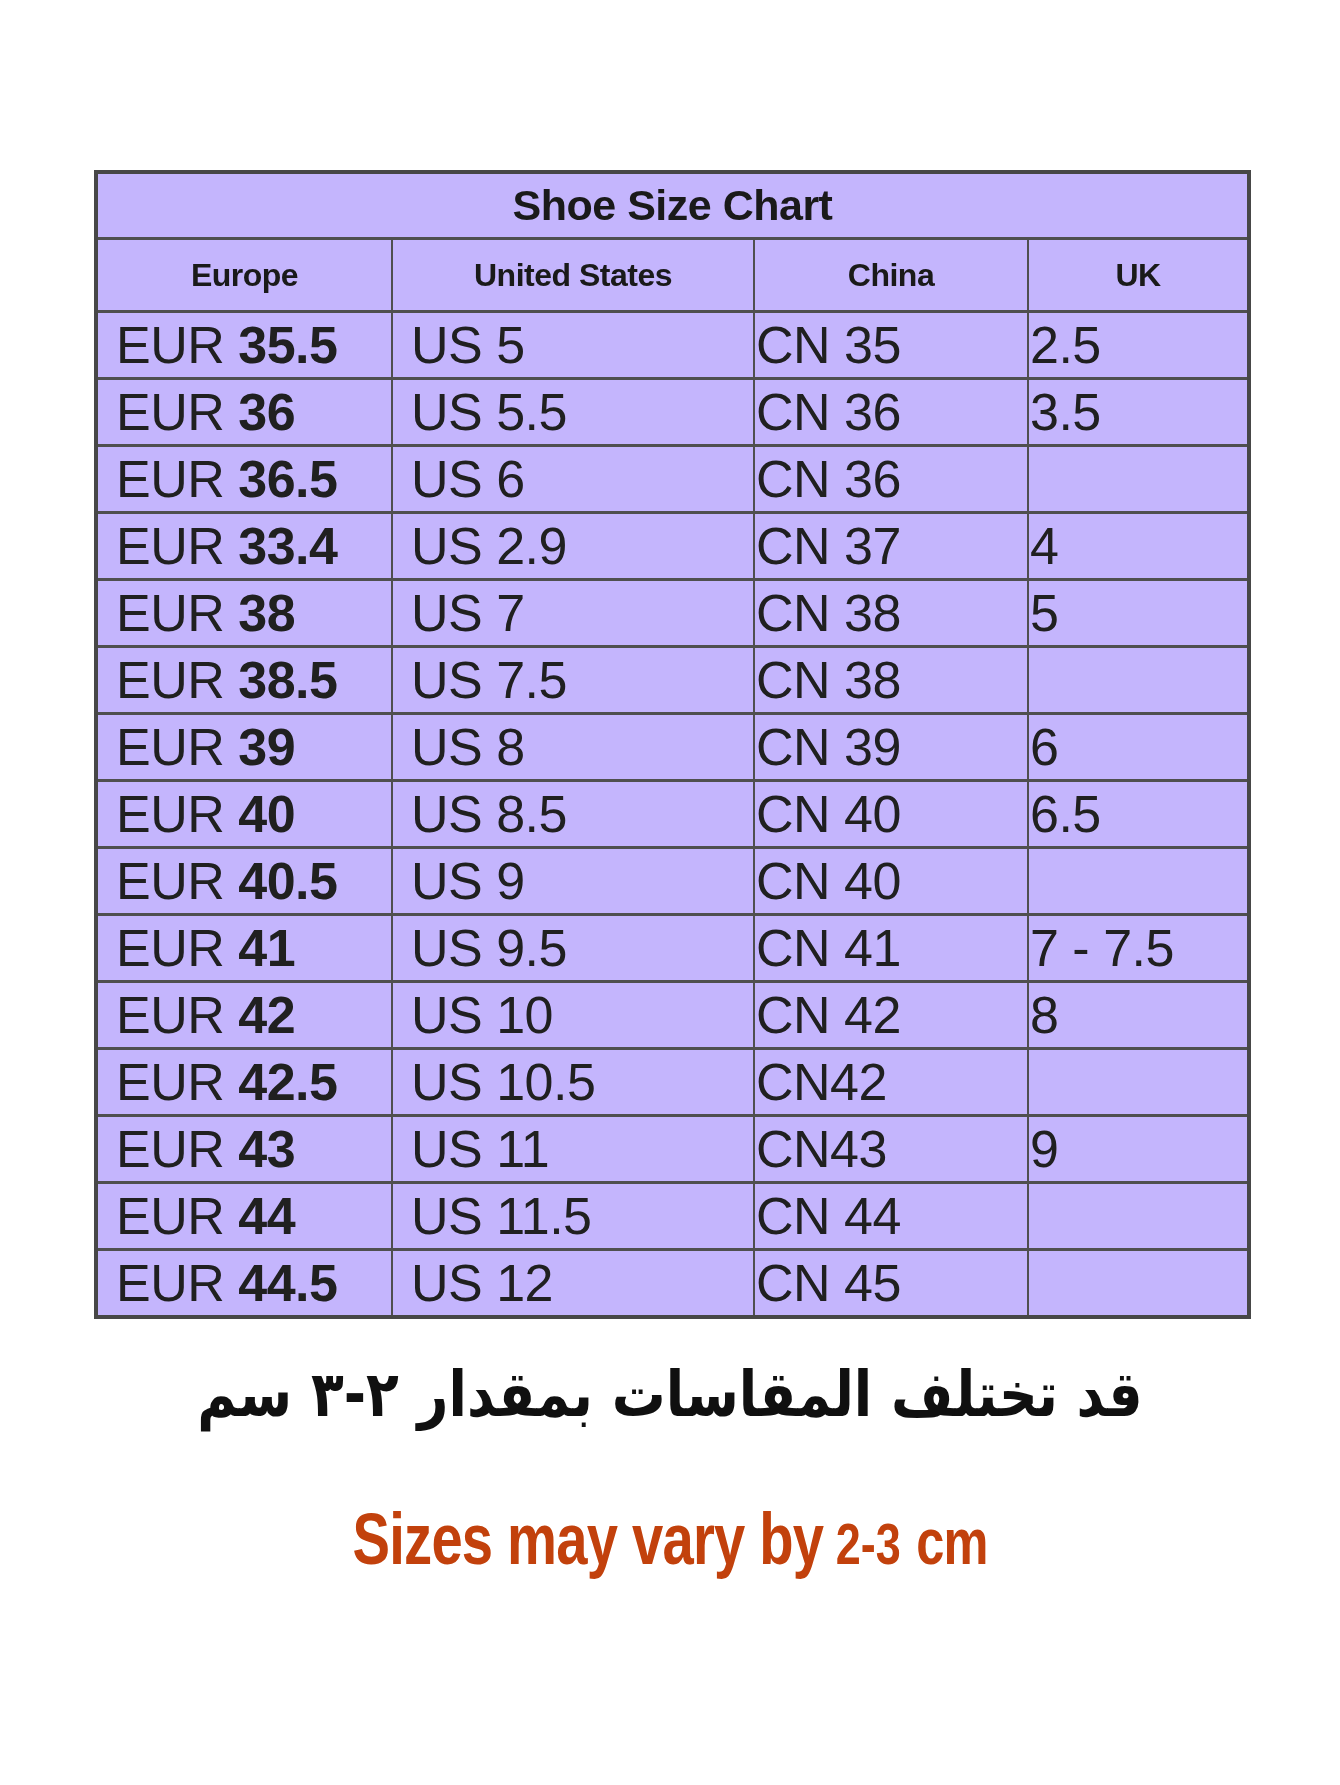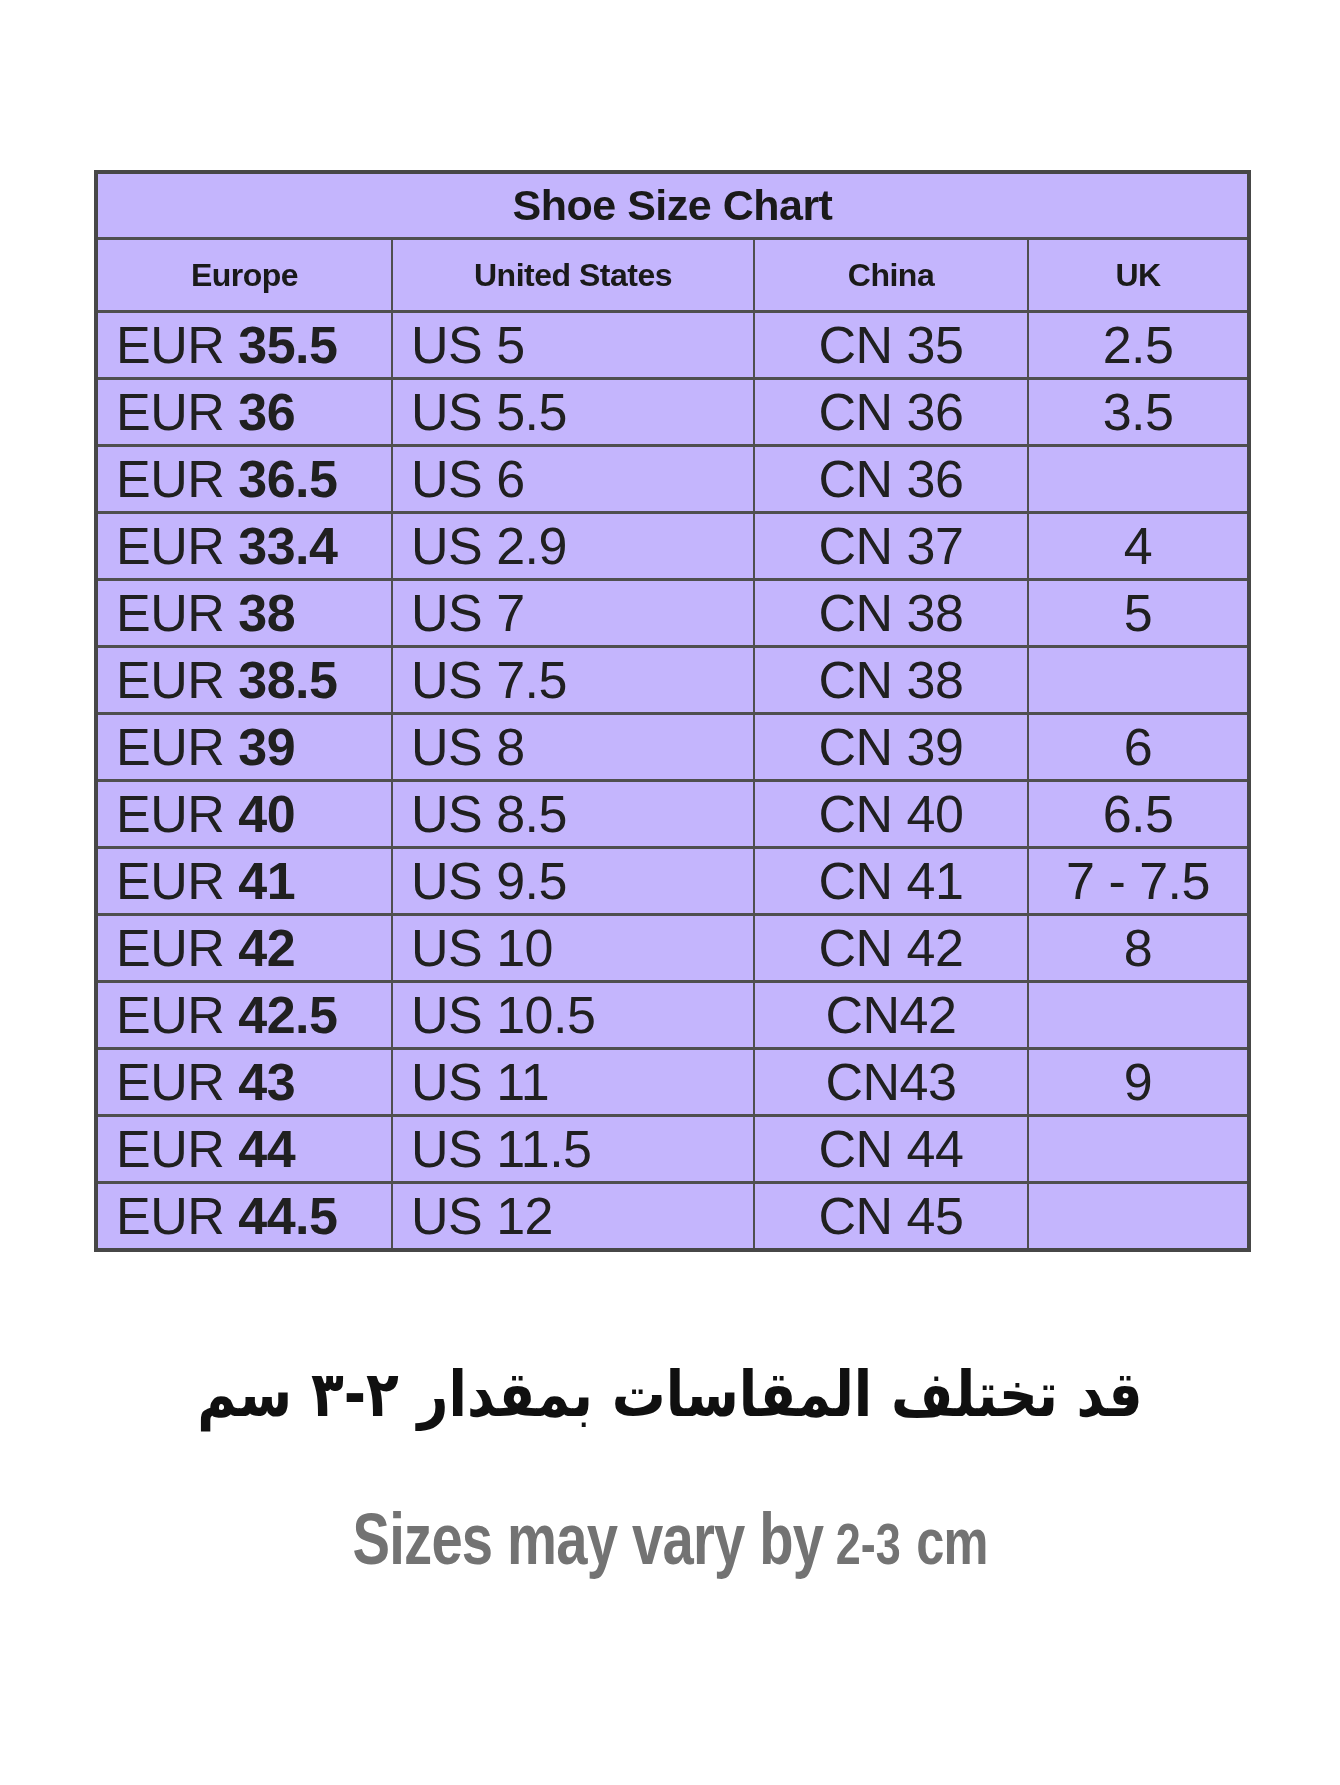--- a/index.html
+++ b/index.html
@@ -42,42 +42,42 @@
     letter-spacing: -0.5px;
   }
   tbody td {
     height: 62px;
     font-size: 52px;
     letter-spacing: -0.5px;
     vertical-align: middle;
     color: #202020;
   }
   td.c-eur, td.c-us { text-align: left; padding-left: 18px; }
-  td.c-cn, td.c-uk { text-align: center; }
+  td.c-cn, td.c-uk { }
   .bold { font-weight: bold; }
 
   .note-ar {
     position: absolute;
     top: 1362px; left: 0; width: 100%;
     text-align: center;
     direction: rtl;
     font-family: "DejaVu Sans", sans-serif;
     font-weight: bold;
     font-size: 56px;
     color: #101010;
     transform: scale(0.96, 1.12);
     transform-origin: 50% 50%;
   }
   .note-en {
     position: absolute;
     top: 1498px; left: 0; width: 100%;
     text-align: center;
     font-weight: bold;
     font-size: 72px;
-    color: #737373;
+    color: #c2410c;
     white-space: nowrap;
   }
   .en-inner {
     display: inline-block;
     transform: scaleX(0.78);
     transform-origin: 50% 50%;
     letter-spacing: -1px;
   }
   .en-range { font-size: 0.8em; margin: 0 16px; letter-spacing: 0; }
   .en-unit  { font-size: 0.9em; margin-left: 4px; }
@@ -148,20 +148,26 @@
           <td class="c-cn">CN 39</td>
           <td class="c-uk">6</td>
         </tr>
         <tr>
           <td class="c-eur"><span>EUR </span><span class="bold">40</span></td>
           <td class="c-us">US 8.5</td>
           <td class="c-cn">CN 40</td>
           <td class="c-uk">6.5</td>
         </tr>
         <tr>
+          <td class="c-eur"><span>EUR </span><span class="bold">40.5</span></td>
+          <td class="c-us">US 9</td>
+          <td class="c-cn">CN 40</td>
+          <td class="c-uk"></td>
+        </tr>
+        <tr>
           <td class="c-eur"><span>EUR </span><span class="bold">41</span></td>
           <td class="c-us">US 9.5</td>
           <td class="c-cn">CN 41</td>
           <td class="c-uk">7 - 7.5</td>
         </tr>
         <tr>
           <td class="c-eur"><span>EUR </span><span class="bold">42</span></td>
           <td class="c-us">US 10</td>
           <td class="c-cn">CN 42</td>
           <td class="c-uk">8</td>

